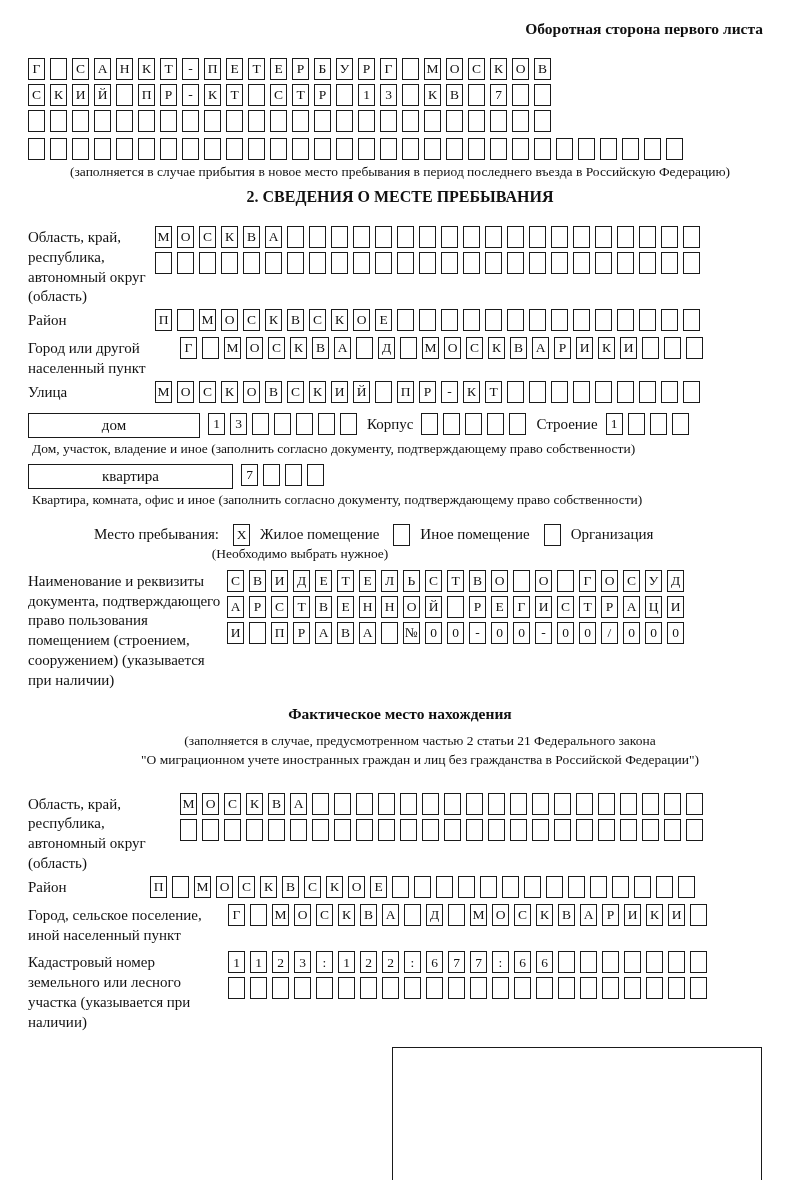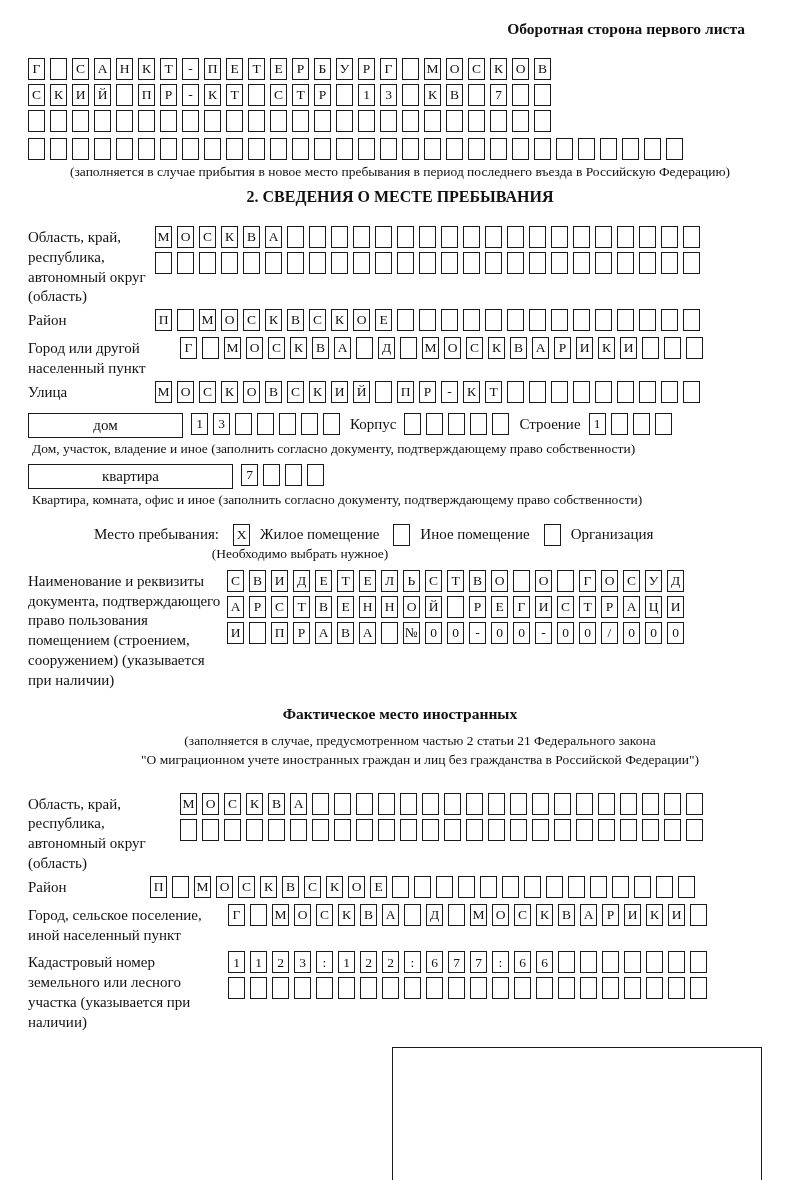--- a/index.html
+++ b/index.html
@@ -2,21 +2,21 @@
 <html><head>
 <meta charset="utf-8">
 <style>
   * { margin:0; padding:0; box-sizing:border-box; }
   html,body { background:#fff; }
   .page {
     position:relative; width:800px; min-height:1180px; background:#ffffff;
     color:#111; font-family:"Liberation Serif","DejaVu Serif",serif;
     padding-top:20px; overflow:hidden;
   }
-  .page-title { text-align:right; padding-right:55px; font-size:15.5px; font-weight:600; margin-bottom:20px; }
+  .page-title { text-align:right; padding-right:37px; font-size:15.5px; font-weight:600; margin-bottom:20px; }
 
   .row { display:flex; align-items:flex-start; padding-left:28px; margin-bottom:2px; }
   .label { font-size:15px; line-height:1.32; flex:none; padding-top:2px; }
   .lw147 { width:147px; } .lw127 { width:127px; } .lw152 { width:152px; }
   .lw199 { width:199px; } .lw122 { width:122px; } .lw200 { width:200px; }
 
   .cellcol { display:flex; flex-direction:column; }
   .cells { display:flex; gap:5px; margin-bottom:4px; }
   .cell {
     flex:none; width:17px; height:22px; border:1.5px solid #1a1a1a;
@@ -27,21 +27,21 @@
 
   .note { text-align:center; font-size:13.5px; margin:3px 10px 8px; }
   .section-title { text-align:center; font-size:16px; font-weight:bold; margin:6px 0 20px; }
   .sub-title { text-align:center; font-size:15.5px; font-weight:bold; margin:14px 0 8px; }
   .sub-note { text-align:center; font-size:13.5px; line-height:1.45; margin-bottom:23px;padding-left:40px; }
 
   .wide-box {
     flex:none; height:25px; border:1.5px solid #1a1a1a; display:inline-flex;
     align-items:center; justify-content:center; font-size:15px; background:#fff;
   }
-  .house-box { width:155px; margin-right:8px; }
+  .house-box { width:172px; margin-right:8px; }
   .apt-box { width:205px; margin-right:8px; }
   .inline-label { font-size:15px; padding:3px 8px 0 10px; flex:none; }
   .small-note { font-size:13.5px; padding-left:32px; margin:2px 0 7px; }
 
   .stay-row { display:flex; align-items:center; padding-left:94px; margin-top:16px; }
   .stay-row .cell { margin:0 10px 0 14px; }
   .stay-label { font-size:15px; }
   .stay-note { font-size:13.5px; text-align:center; width:280px; margin-left:160px; margin-bottom:8px; }
 
   .stamp-wrap { width:382px; margin-left:392px; margin-top:14px; }
@@ -447,21 +447,21 @@
           <span class="cell">0</span>
           <span class="cell">0</span>
           <span class="cell">/</span>
           <span class="cell">0</span>
           <span class="cell">0</span>
           <span class="cell">0</span>
         </div>
     </div>
   </div>
 
-  <div class="sub-title">Фактическое место иностранных</div>
+  <div class="sub-title">Фактическое место нахождения</div>
   <div class="sub-note">
     <div>(заполняется в случае, предусмотренном частью 2 статьи 21 Федерального закона</div>
     <div>"О миграционном учете иностранных граждан и лиц без гражданства в Российской Федерации")</div>
   </div>
 
   <div class="row">
     <div class="label lw152">Область, край, республика, автономный округ (область)</div>
     <div class="cellcol">
       <div class="cells">
           <span class="cell">М</span>

